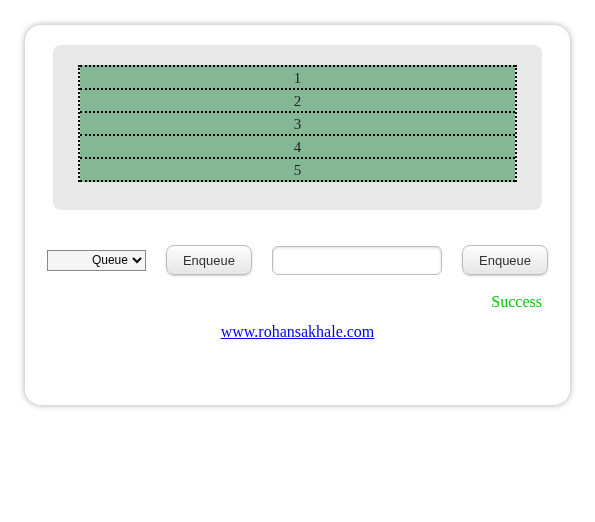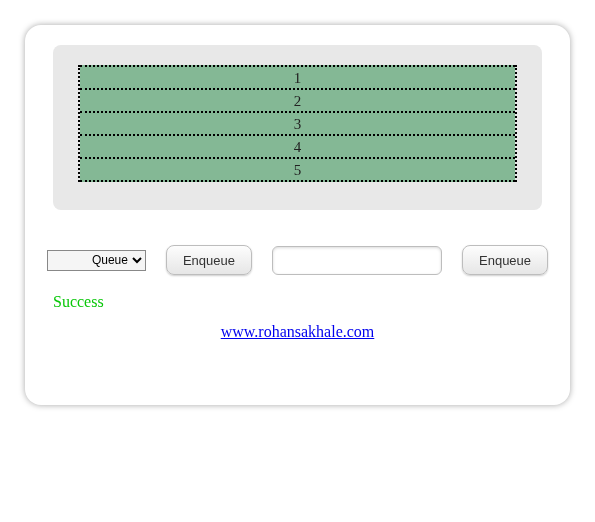--- a/index.html
+++ b/index.html
@@ -75,21 +75,21 @@
     .value-input {
       width: 170px;
       height: 29px;
       border: 1px solid #bdbdbd;
       border-radius: 6px;
       padding: 2px 8px;
       font-size: 14px;
       box-shadow: inset 0 1px 3px rgba(0,0,0,0.15);
     }
     .status {
-      text-align: left;
+      text-align: right;
       color: #08c708;
       font-size: 16px;
       margin-bottom: 12px;
     }
     .footer-link {
       display: block;
       text-align: center;
       color: #0000EE;
       text-decoration: underline;
       font-size: 16px;

